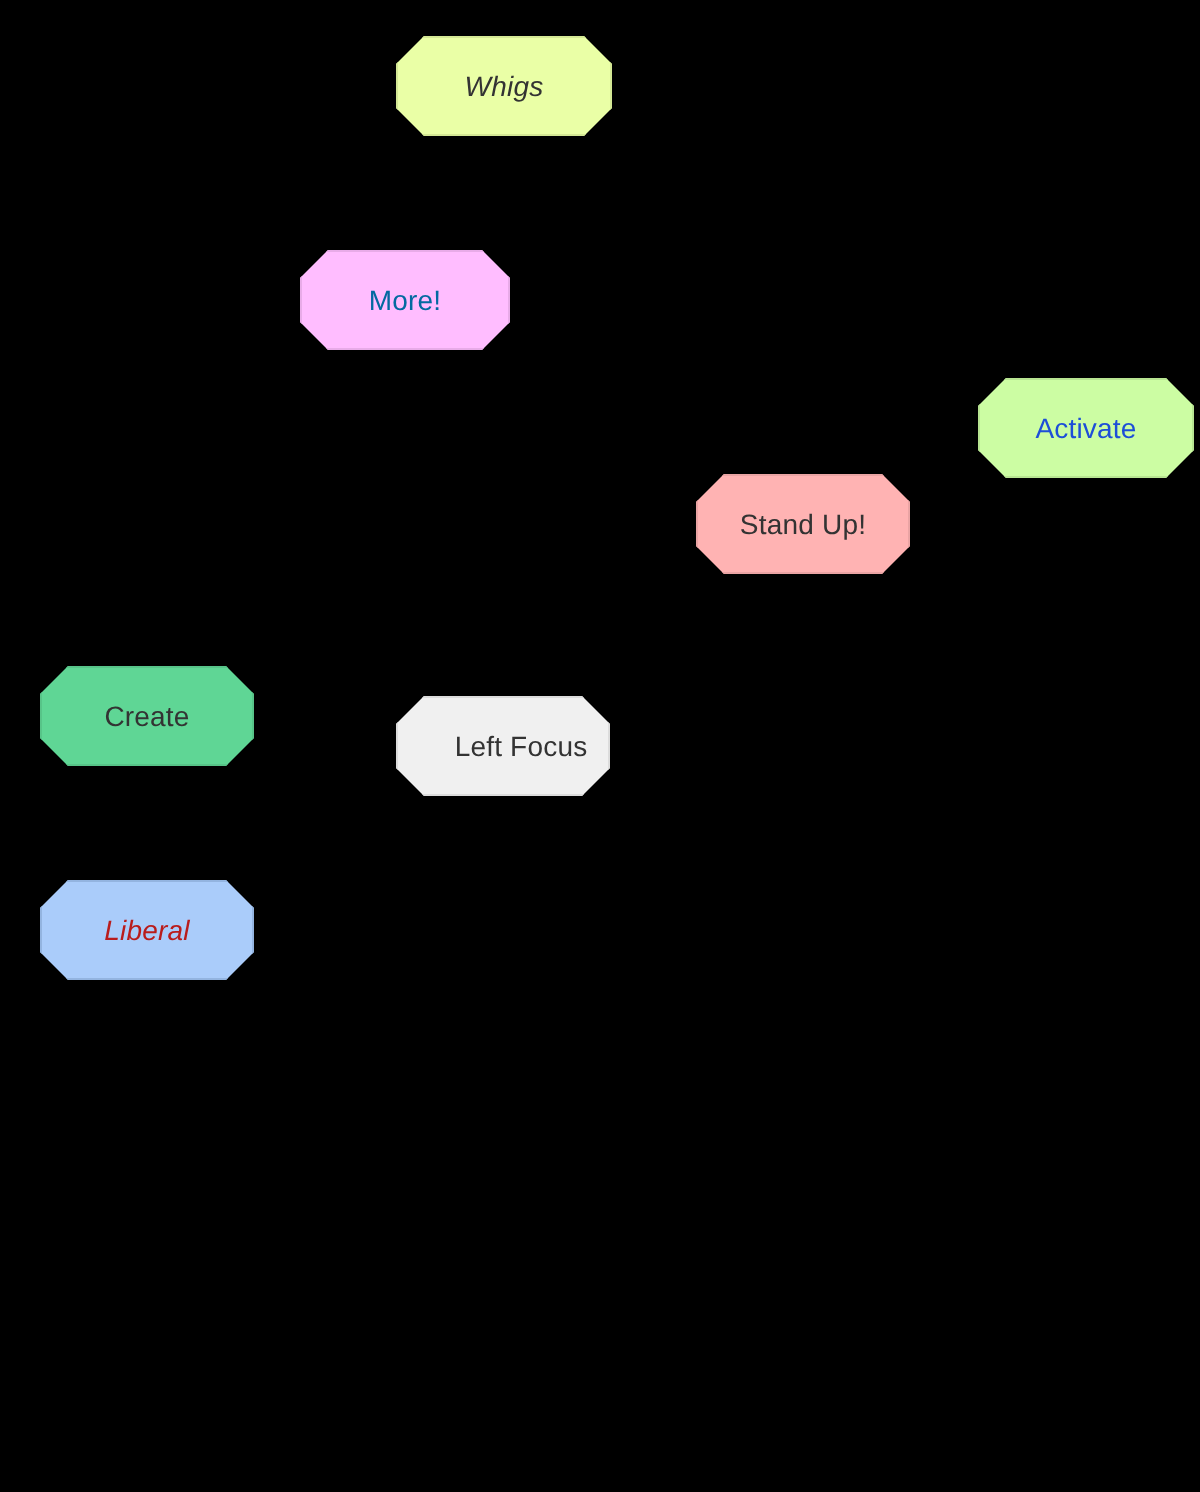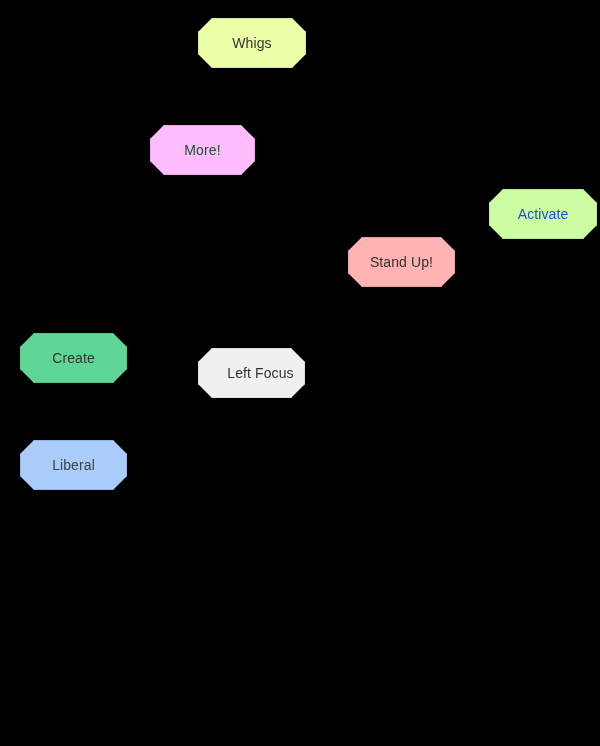--- a/index.html
+++ b/index.html
@@ -44,34 +44,34 @@
     white-space: nowrap;
     letter-spacing: 0.1px;
     text-align: center;
     pointer-events: none;
   }
 </style>
 </head>
 <body>
 
 <div id="canvas" style="width: 600px; height: 746px; background: rgb(0, 0, 0);">
-    <div class="node" style="left: 198px; top: 18px; width: 108px; height: 50px; background: rgb(234, 255, 166); box-shadow: rgb(212, 232, 148) 0px 0px 0px 1px inset;">
+    <div class="node" style="left: 198px; top: 18px; width: 108px; height: 50px; background: rgb(234, 255, 166); box-shadow: rgb(212, 232, 148) 0px 0px 0px 1px inset; font-style: italic;">
       <span class="node-label" style="color: rgb(51, 51, 51);">Whigs</span>
     </div>
     <div class="node" style="left: 150px; top: 125px; width: 105px; height: 50px; background: rgb(255, 189, 255); box-shadow: rgb(232, 171, 232) 0px 0px 0px 1px inset;">
-      <span class="node-label" style="color: #14532d;">More!</span>
+      <span class="node-label" style="color: #0369a1;">More!</span>
     </div>
     <div class="node" style="left: 489px; top: 189px; width: 108px; height: 50px; background: rgb(204, 253, 163); box-shadow: rgb(184, 229, 146) 0px 0px 0px 1px inset;">
       <span class="node-label" style="color: #1d4ed8;">Activate</span>
     </div>
     <div class="node" style="left: 348px; top: 237px; width: 107px; height: 50px; background: rgb(255, 179, 179); box-shadow: rgb(234, 164, 164) 0px 0px 0px 1px inset;">
       <span class="node-label" style="color: rgb(51, 51, 51);">Stand Up!</span>
     </div>
     <div class="node" style="left: 20px; top: 333px; width: 107px; height: 50px; background: rgb(95, 214, 149); box-shadow: rgb(87, 196, 136) 0px 0px 0px 1px inset;">
       <span class="node-label" style="color: rgb(51, 51, 51);">Create</span>
     </div>
     <div class="node" style="left: 198px; top: 348px; width: 107px; height: 50px; background: rgb(240, 240, 240); box-shadow: rgb(220, 220, 220) 0px 0px 0px 1px inset;">
       <span class="node-label" style="color: rgb(51, 51, 51); margin-left: 18px;">Left Focus</span>
     </div>
     <div class="node" style="left: 20px; top: 440px; width: 107px; height: 50px; background: rgb(170, 204, 250); box-shadow: rgb(147, 180, 224) 0px 0px 0px 1px inset;">
-      <span class="node-label" style="color: #404040;">Liberal</span>
+      <span class="node-label" style="color: #b91c1c; font-style: italic;">Liberal</span>
     </div>
   </div>
 
 </body></html>

